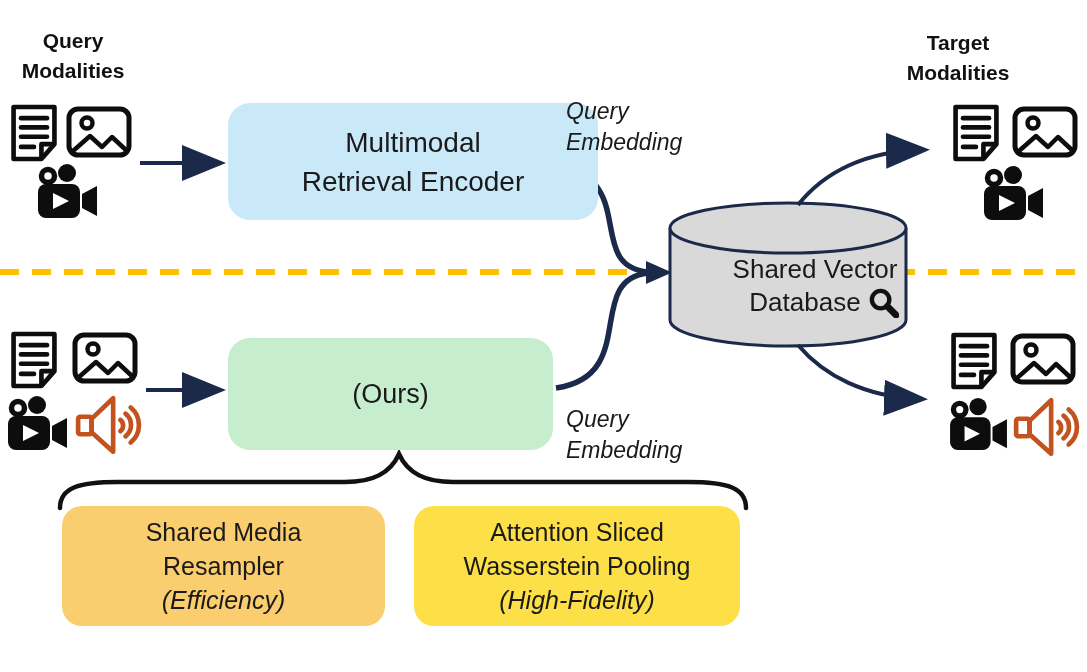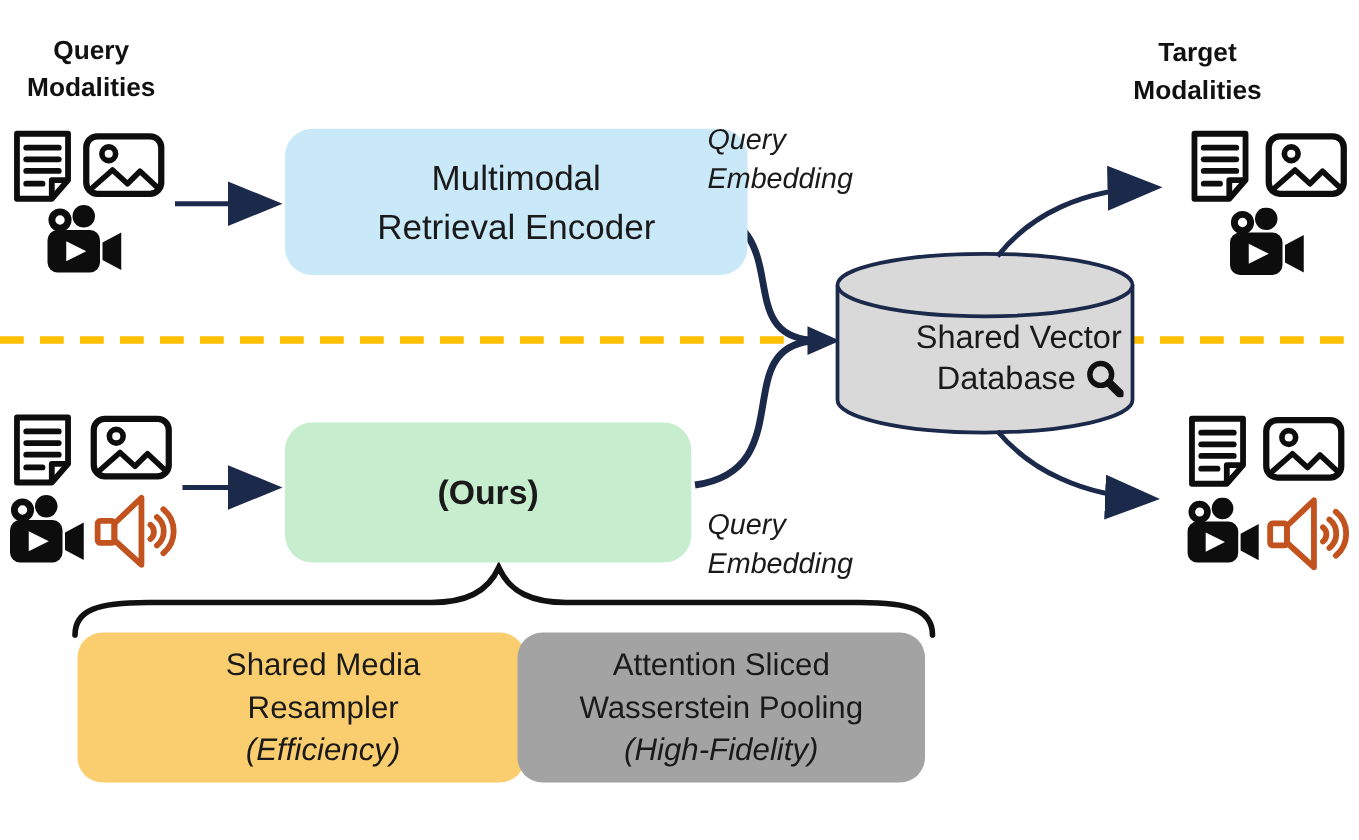--- a/index.html
+++ b/index.html
@@ -14,35 +14,35 @@
     font-weight:700;font-size:21px;line-height:30px;text-align:center;color:#111;
   }
   .node{
     position:absolute;display:flex;flex-direction:column;align-items:center;justify-content:center;
     border-radius:22px;text-align:center;
   }
   .encoder-box{left:228px;top:103px;width:370px;height:117px;background:#C9E8F8;
     font-size:28px;line-height:39px;}
   .omniret-box{left:228px;top:338px;width:325px;height:112px;background:#C6EDCD;}
   .omniret-title{font-weight:700;font-size:30px;line-height:38px;}
-  .omniret-sub{font-size:27px;line-height:36px;font-weight:bold;}
+  .omniret-sub{font-size:27px;line-height:36px;}
   .embedding{
     font-style:italic;font-size:23px;line-height:31px;color:#1a1a1a;
   }
   .db-text{
     left:700px;top:253px;width:230px;text-align:center;font-size:26px;line-height:33px;
   }
   .db-line2{display:flex;align-items:center;justify-content:center;gap:7px;padding-left:18px;text-align:right;}
   .feature-box{
     position:absolute;top:506px;height:120px;display:flex;flex-direction:column;
     align-items:center;justify-content:center;border-radius:20px;text-align:center;
     font-size:25px;line-height:34px;
   }
-  .resampler-box{left:62px;width:323px;background:#FACD6E;padding-left:35px;}
-  .pooling-box{left:414px;width:326px;background:#a3a3a3;}
+  .resampler-box{left:62px;width:323px;background:#FACD6E;}
+  .pooling-box{left:414px;width:326px;background:#fde047;}
   .note{font-style:italic;}
 </style>
 </head>
 <body>
 
 <div class="canvas">
 
   <svg class="layer" viewBox="0 0 1087 672" xmlns="http://www.w3.org/2000/svg">
     <defs>
       <marker id="arrowhead" markerWidth="12" markerHeight="10" refX="9" refY="4.5" orient="auto">

